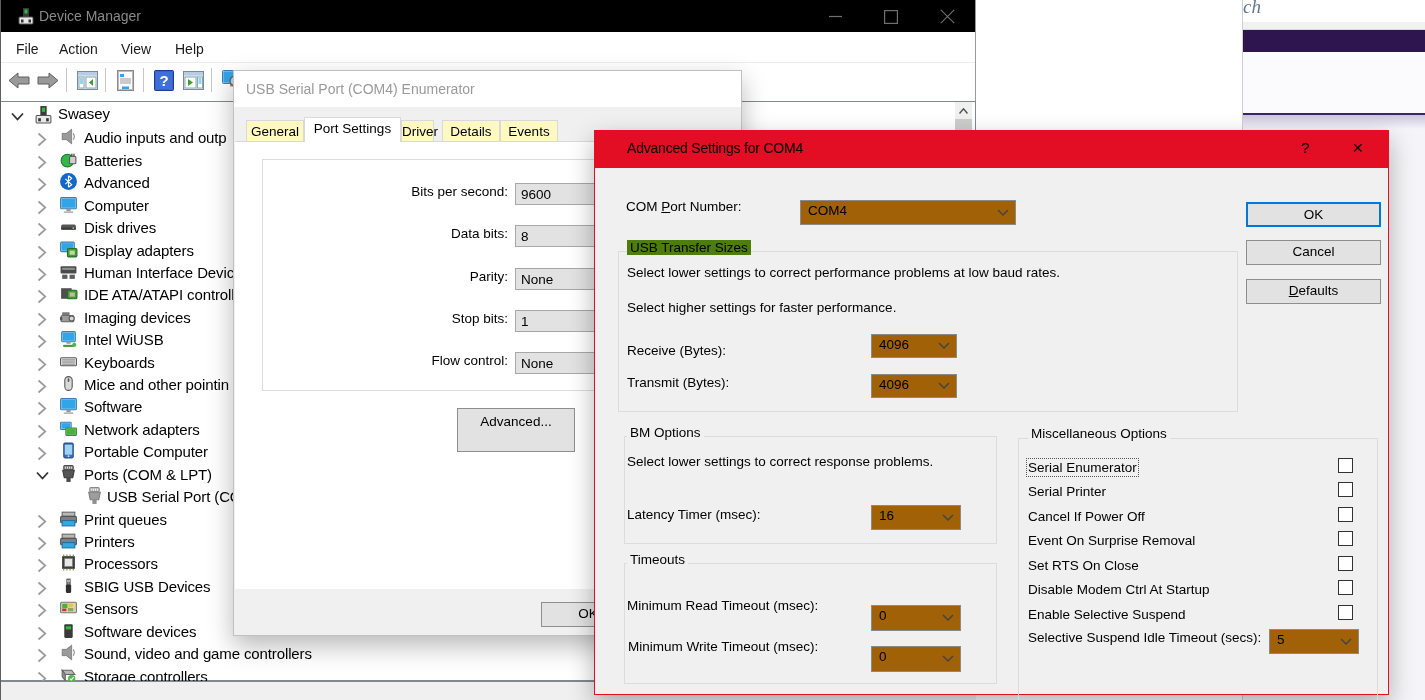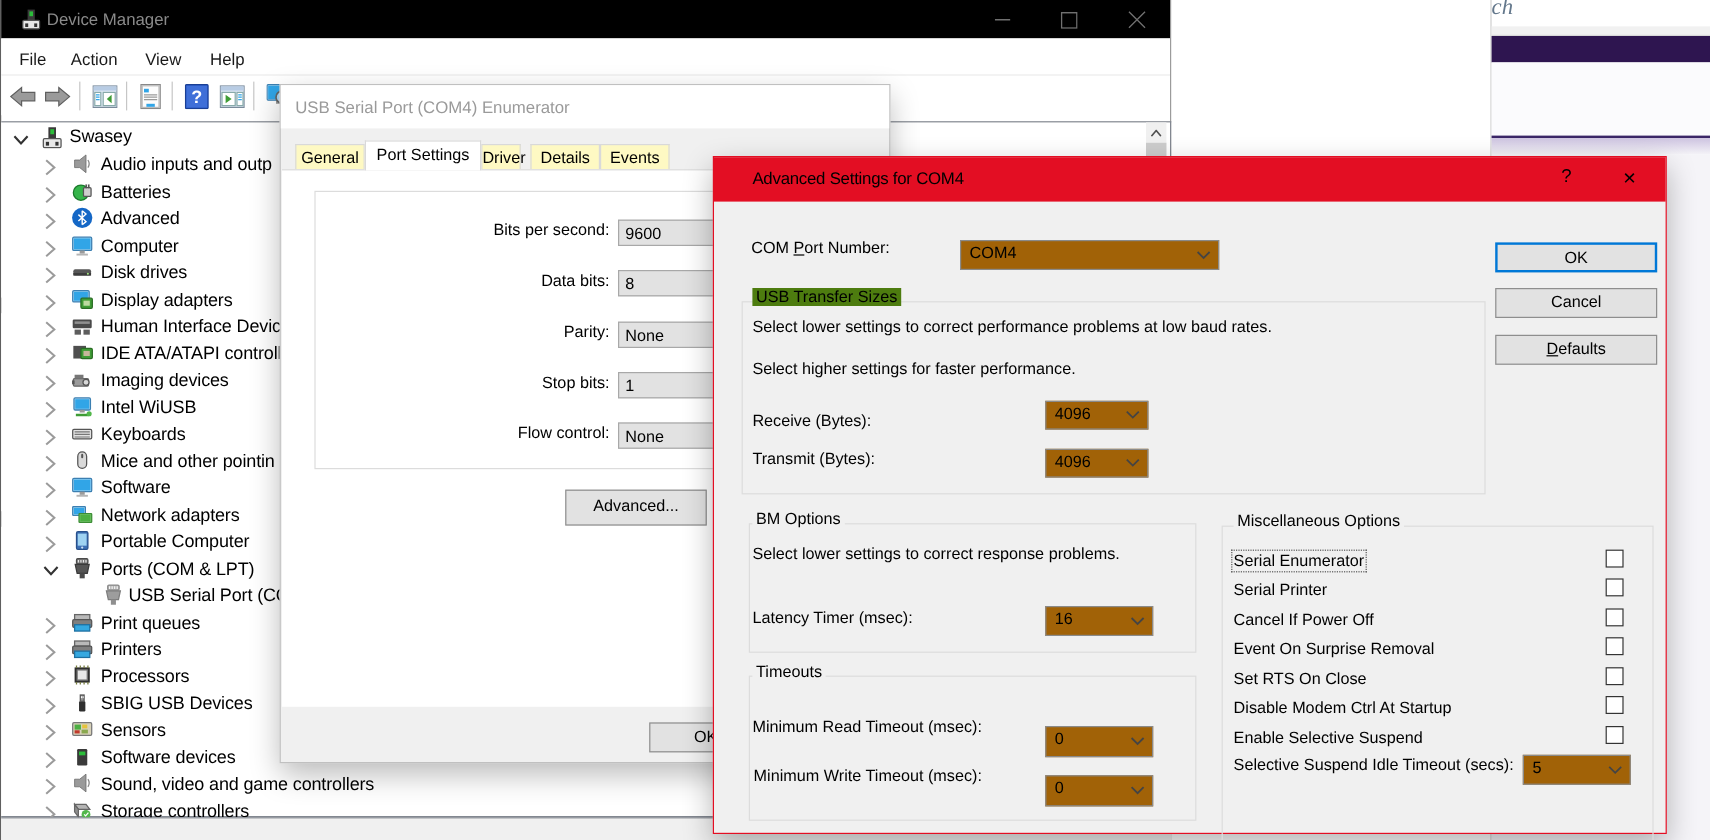--- a/index.html
+++ b/index.html
@@ -469,21 +469,21 @@
   <div class="abs fld" style="left:281px; top:112px; width:160px;">9600</div>
   <div class="abs flbl" style="left:24px; top:155px;">Data bits:</div>
   <div class="abs fld" style="left:281px; top:154px; width:160px;">8</div>
   <div class="abs flbl" style="left:24px; top:198px;">Parity:</div>
   <div class="abs fld" style="left:281px; top:197px; width:160px;">None</div>
   <div class="abs flbl" style="left:24px; top:240px;">Stop bits:</div>
   <div class="abs fld" style="left:281px; top:239px; width:160px;">1</div>
   <div class="abs flbl" style="left:24px; top:282px;">Flow control:</div>
   <div class="abs fld" style="left:281px; top:281px; width:160px;">None</div>
 
-  <div class="abs btn" style="left:237px; top:337px; width:118px; height:30px; padding-top:5px;">Advanced...</div>
+  <div class="abs btn" style="left:223px; top:337px; width:118px; height:44px; padding-top:5px;">Advanced...</div>
   <div class="abs btn" style="left:307px; top:531px; width:94px; height:25px; padding-top:3px;">OK</div>
   <div class="abs btn" style="left:411px; top:531px; width:94px; height:25px; padding-top:3px;">Cancel</div>
 </div>
 
 <div class="abs" id="adv">
   <div class="abs atitle">
     <div class="t">Advanced Settings for COM4</div>
     <div class="t q" style="left:706px;">?</div>
     <div class="t" style="left:757px;">✕</div>
   </div>

